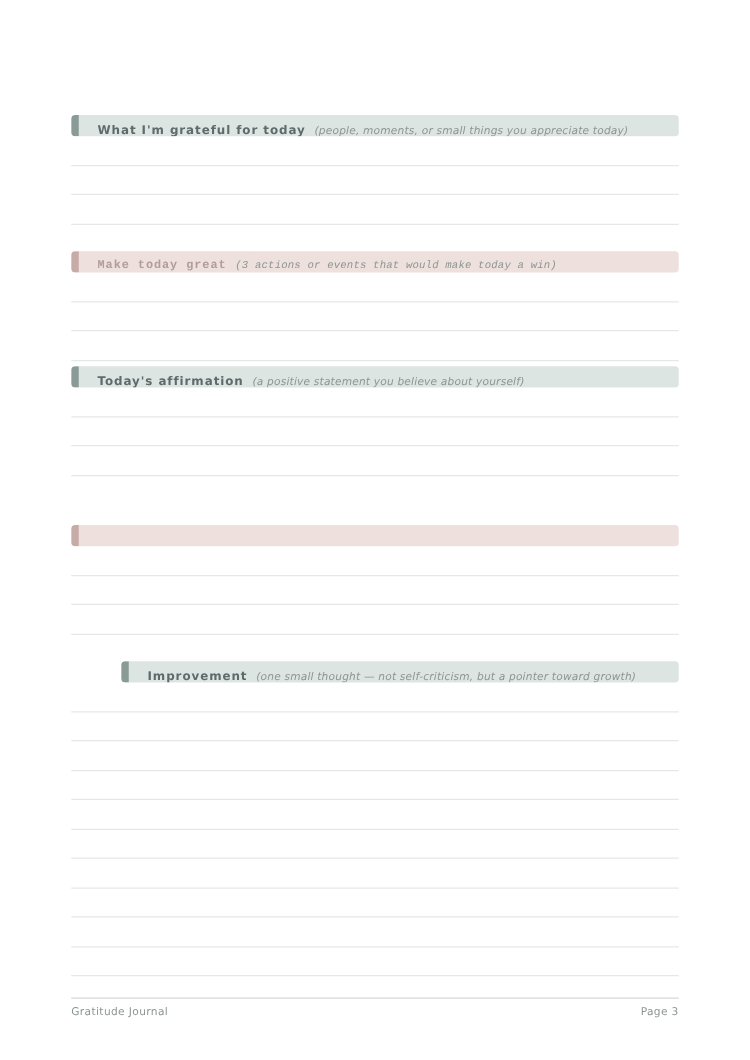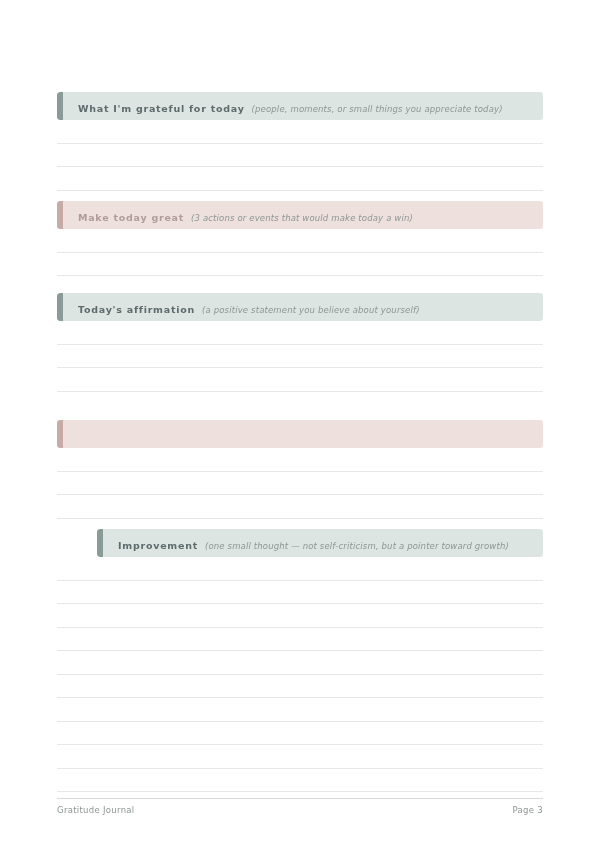--- a/index.html
+++ b/index.html
@@ -49,24 +49,24 @@
   }
 
   
   .section {
     position: absolute;
     left: 57px;
     width: 486px;
   }
   .bar {
     position: relative;
-    height: 28px;
+    height: 17px;
     border-radius: 3px;
     display: flex;
-    align-items: center;
+    align-items: flex-start;
     overflow: hidden;
   }
   .bar-accent {
     position: absolute;
     left: 0;
     top: 0;
     bottom: 0;
     width: 6px;
     border-radius: 3px 0 0 3px;
   }
@@ -140,21 +140,21 @@
         <div class="lines">
           <div class="line-gap" style="height: 22.5px;"></div>
           <div class="line" style="background: rgb(230, 232, 231);"></div>
           <div class="line-gap" style="height: 22.5px;"></div>
           <div class="line" style="background: rgb(230, 232, 231);"></div>
           <div class="line-gap" style="height: 22.5px;"></div>
           <div class="line" style="background: rgb(230, 232, 231);"></div>
         </div>
       </div>
       <div class="section" style="top: 201px;">
-        <div class="bar" style="background: rgb(238, 224, 221);">
+        <div class="bar" style="background: rgb(238, 224, 221); font-family: Liberation Mono, monospace;">
           <div class="bar-accent" style="background: rgb(199, 171, 166);"></div>
           <div class="bar-text"><span class="bar-title" style="color: rgb(176, 156, 152);">Make today great</span><span class="bar-hint">(3 actions or events that would make today a win)</span></div>
         </div>
         <div class="lines">
           <div class="line-gap" style="height: 22.5px;"></div>
           <div class="line" style="background: rgb(230, 232, 231);"></div>
           <div class="line-gap" style="height: 22.5px;"></div>
           <div class="line" style="background: rgb(230, 232, 231);"></div>
           <div class="line-gap" style="height: 22.5px;"></div>
           <div class="line" style="background: rgb(230, 232, 231);"></div>

